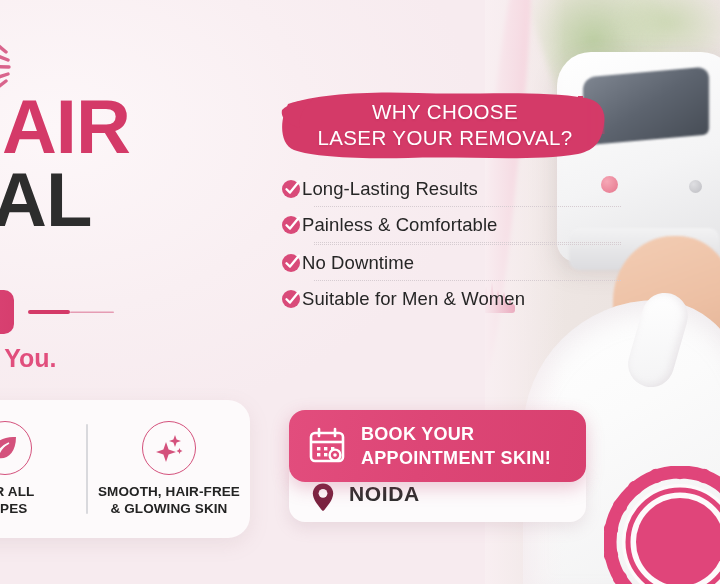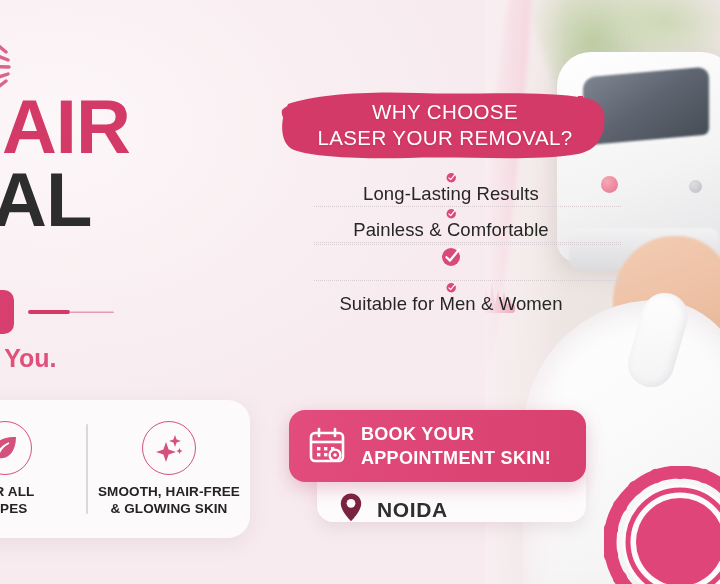--- a/index.html
+++ b/index.html
@@ -171,21 +171,21 @@
     display:flex; flex-direction:column; align-items:center; justify-content:center;
     gap:2px; padding-top:2px;
   }
   .brush-title span {
     color:#fff; font-size:20.5px; font-weight:400; letter-spacing:.4px;
     text-shadow:0 1px 2px rgba(150,30,70,.25);
   }
 
   .checklist { position:absolute; left:281px; top:172px; width:340px; }
   .check-item {
-    display:flex; align-items:center; height:33px;flex-direction:column;
+    display:flex; align-items:center; height:33px;
   }
   .check-label {
     font-size:18.5px; color:#262626; font-weight:400; letter-spacing:.1px;
     white-space:nowrap;
   }
   .check-sep {
     height:0; border-top:1.6px dotted #d6ccd1; margin:1px 0 1px 33px;
   }
 
   
@@ -199,21 +199,21 @@
   }
   .cta-text { display:flex; flex-direction:column; gap:4px; }
   .cta-text span {
     color:#fff; font-size:18px; font-weight:700; letter-spacing:.3px;
     line-height:1.13; white-space:nowrap;
   }
   .loc-bar {
     margin-top:-10px; height:50px; border-radius:0 0 16px 16px;
     background:#fdfbfc;
     box-shadow:0 6px 16px rgba(160,120,135,.16);
-    display:flex; align-items:flex-end; gap:14px; padding:10px 0 0 22px;margin-left:28px;
+    display:flex; align-items:flex-start; gap:14px; padding:10px 0 0 22px;
   }
   .loc-text {
     font-size:21px; font-weight:700; color:#2f2f2f; letter-spacing:.6px;
   }
 </style>
 </head>
 <body>
 
 <div id="stage">
 
@@ -364,20 +364,21 @@
     </div>
     <div class="check-sep"></div>
 
     <div class="check-sep"></div>
 
     <div class="check-item">
       <svg width="21" height="21" viewBox="0 0 21 21">
         <circle cx="10" cy="11" r="9" fill="#d94a79"></circle>
         <path d="M5.5 11.2 L9 14.6 L18 3.6" stroke="#fff" stroke-width="2.3" fill="none" stroke-linecap="round" stroke-linejoin="round"></path>
       </svg>
+      <span class="check-label">No Downtime</span>
     </div>
     <div class="check-sep"></div>
 
     <div class="check-item">
       <svg width="21" height="21" viewBox="0 0 21 21">
         <circle cx="10" cy="11" r="9" fill="#d94a79"></circle>
         <path d="M5.5 11.2 L9 14.6 L18 3.6" stroke="#fff" stroke-width="2.3" fill="none" stroke-linecap="round" stroke-linejoin="round"></path>
       </svg>
       <span class="check-label">Suitable for Men &amp; Women</span>
     </div>

